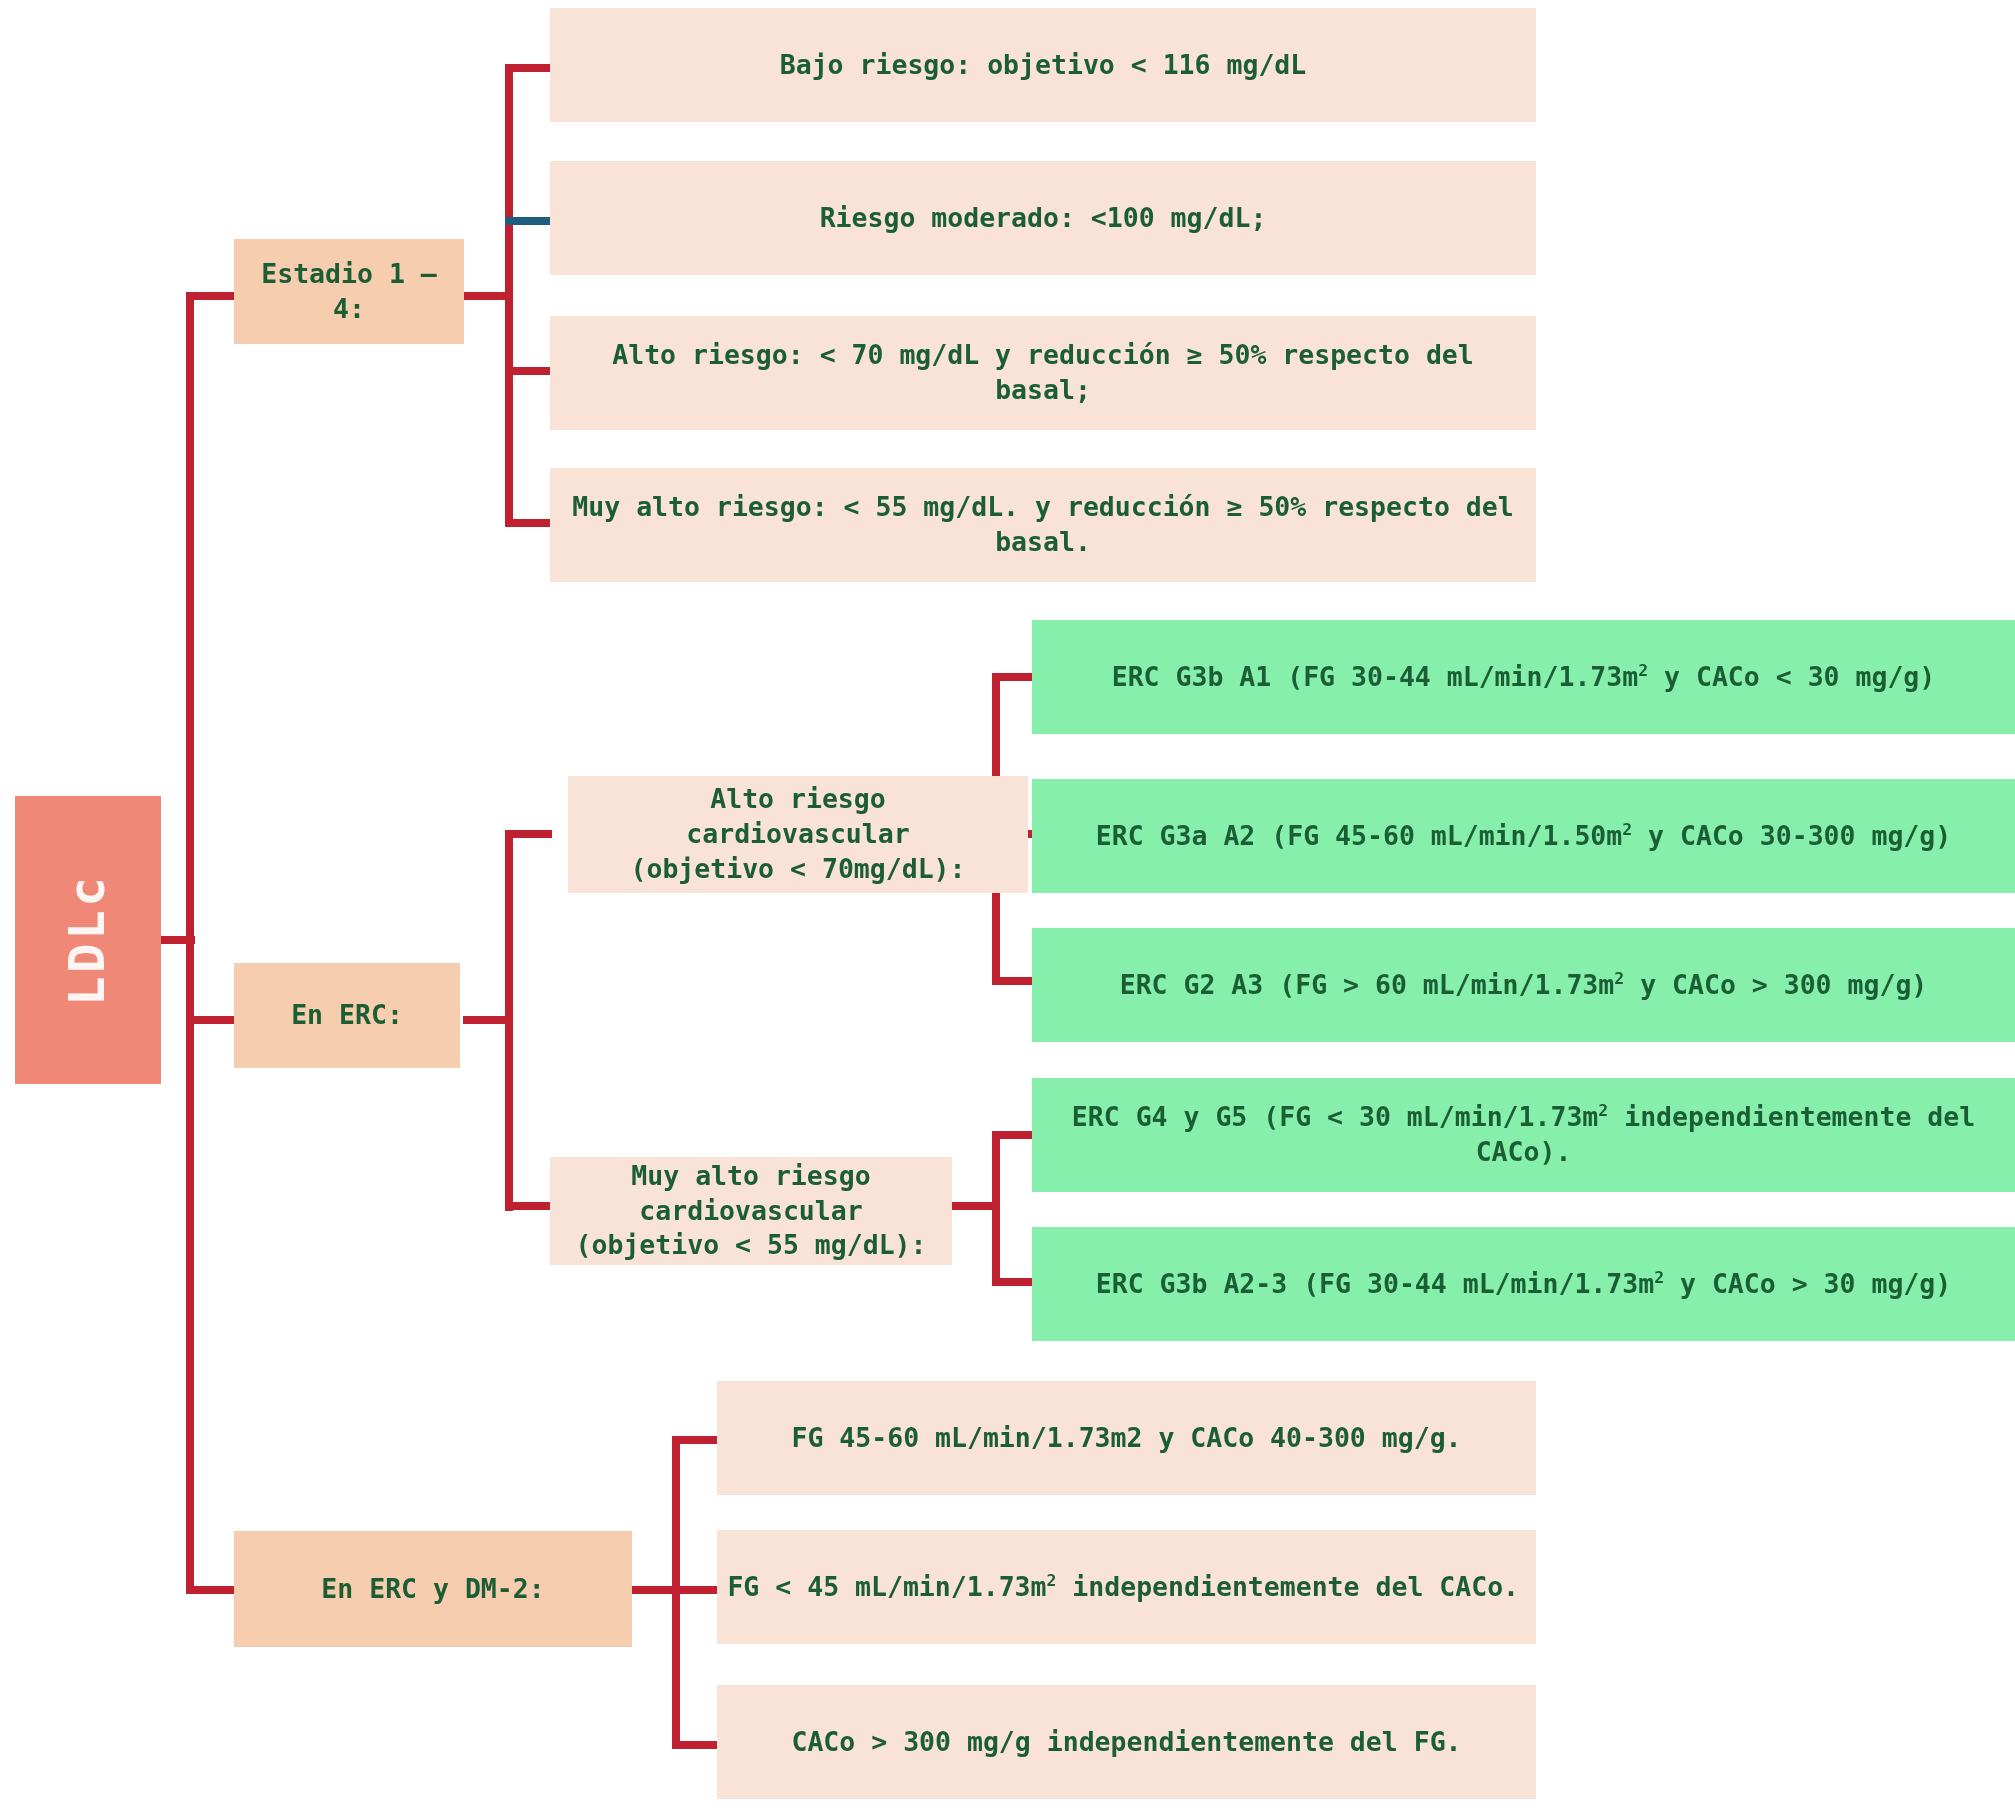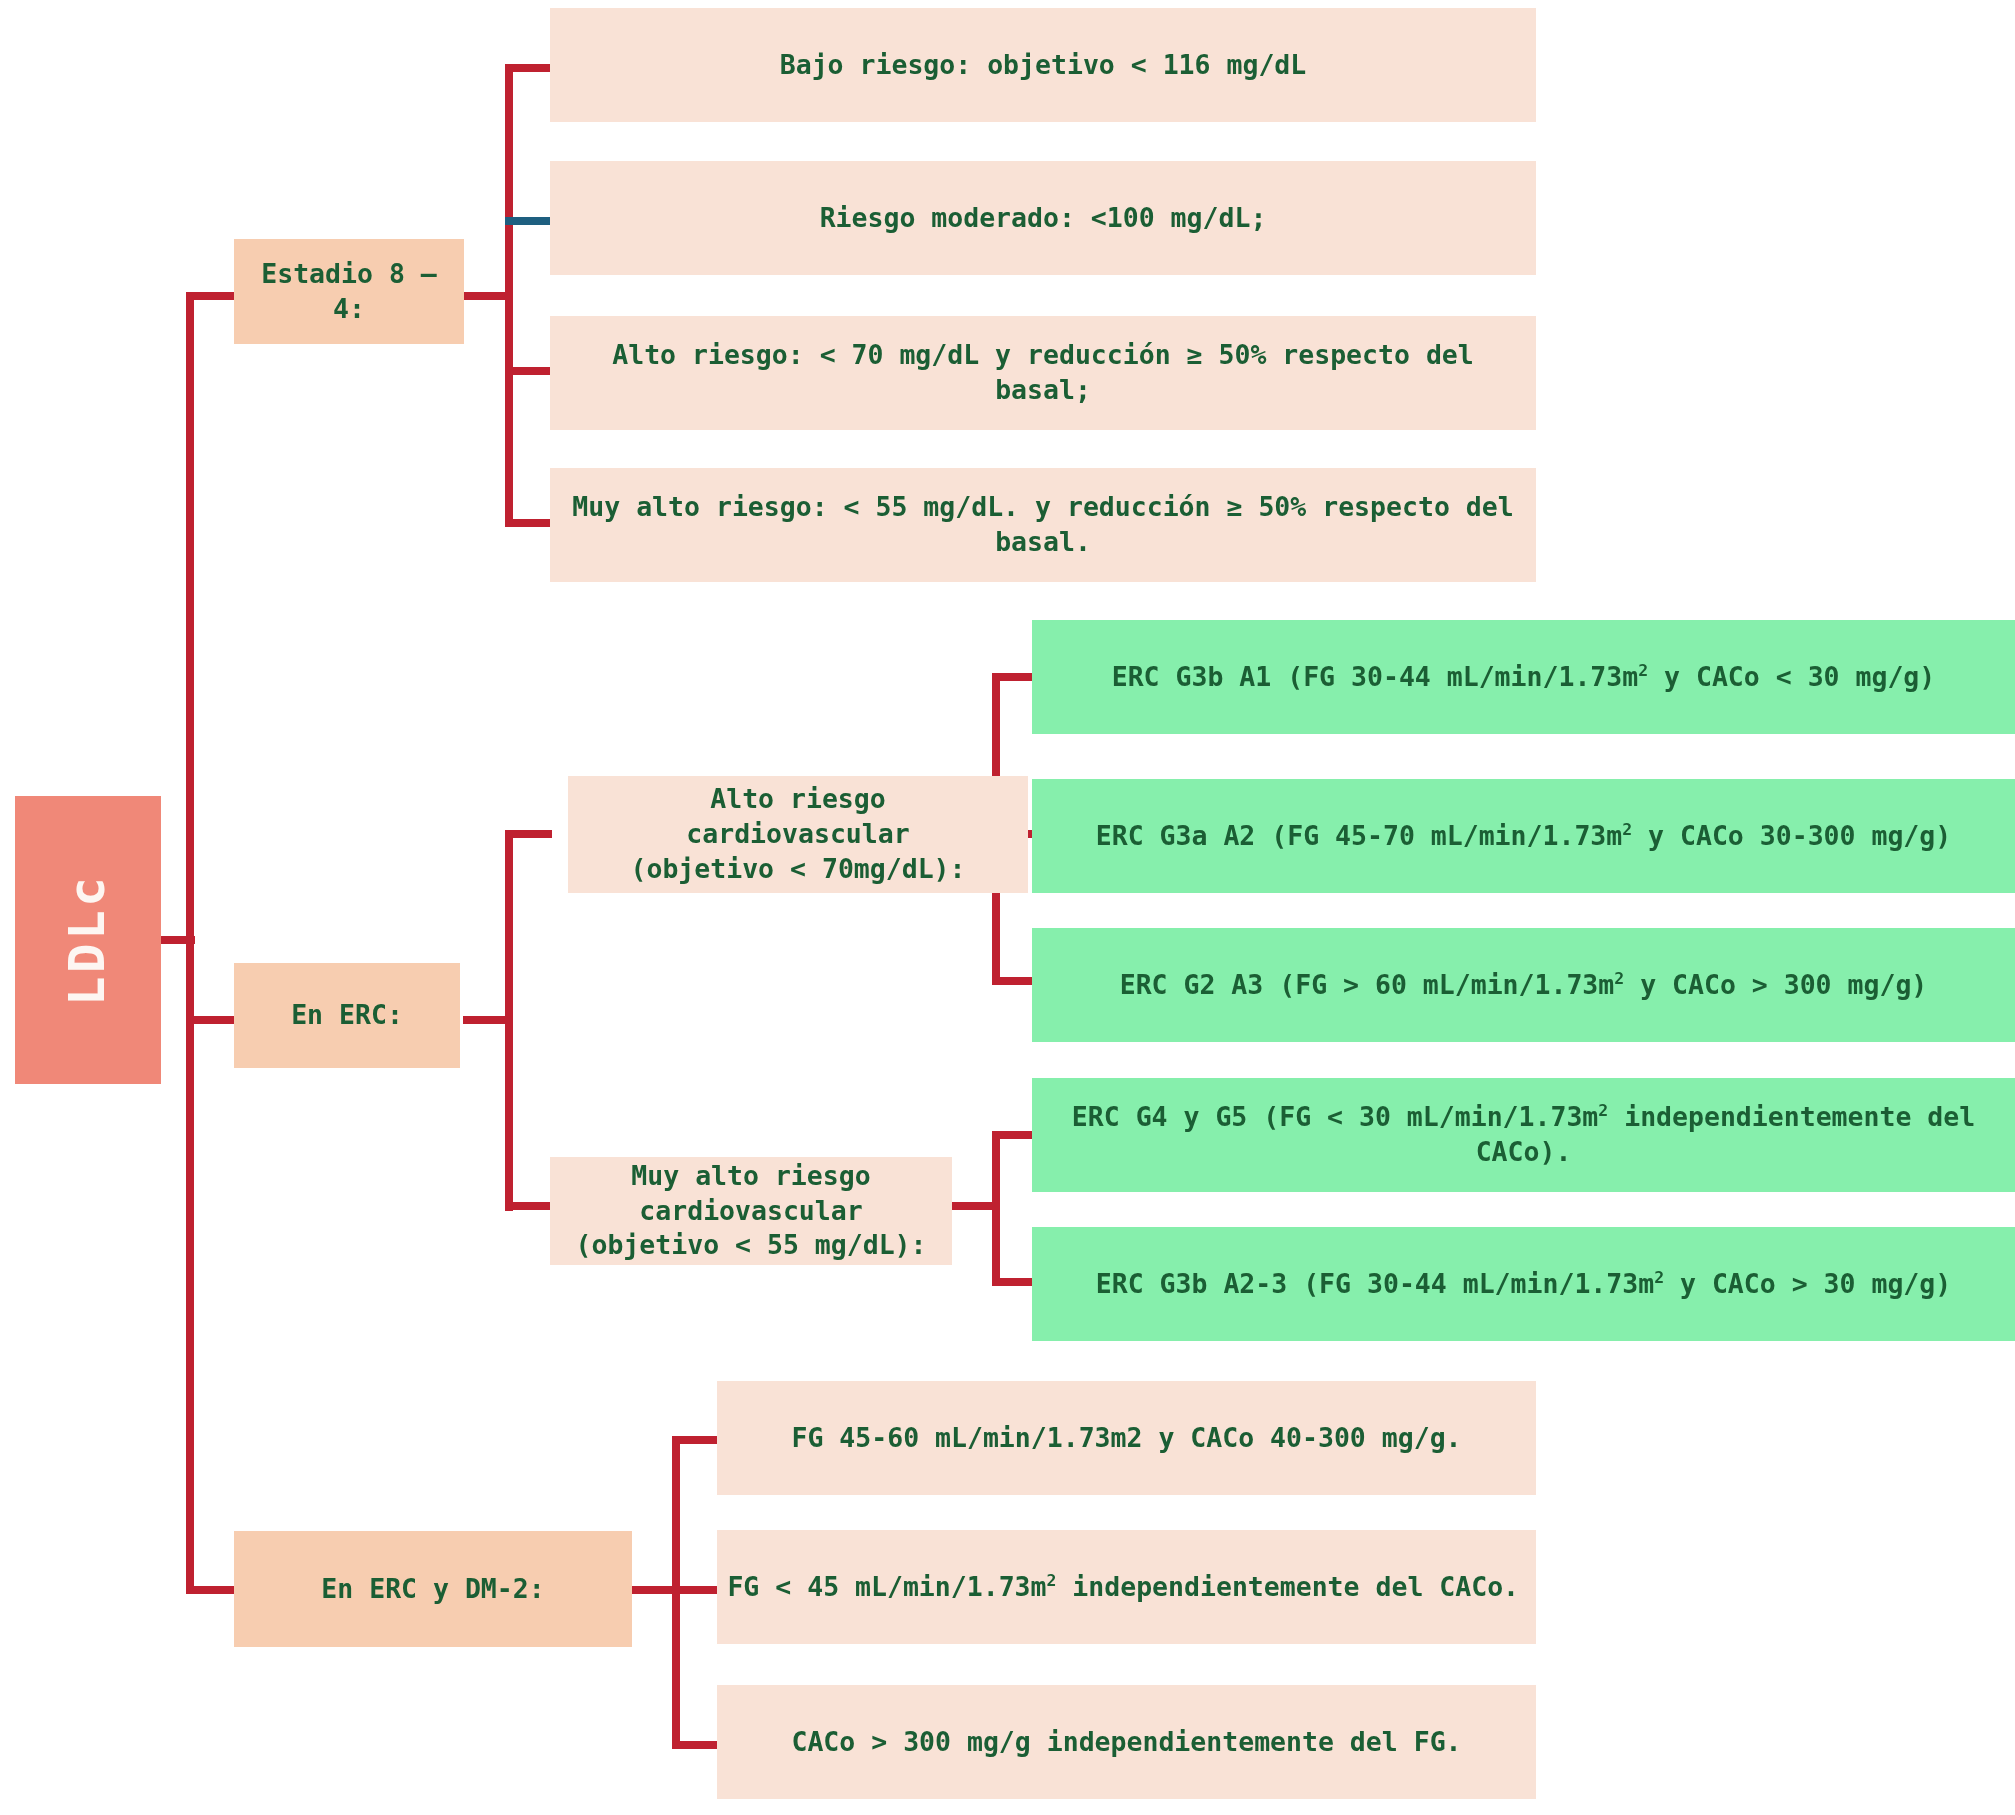--- a/index.html
+++ b/index.html
@@ -115,21 +115,21 @@
   <div class="conn" style="left:992px; top:1278px; width:46px; height:8.4px;"></div>
 
   <div class="conn" style="left:630px; top:1586px; width:49px; height:8.4px;"></div>
   <div class="conn" style="left:672px; top:1436px; width:8.4px; height:313px;"></div>
   <div class="conn" style="left:672px; top:1436px; width:47px; height:8.4px;"></div>
   <div class="conn" style="left:672px; top:1586px; width:47px; height:8.4px;"></div>
   <div class="conn" style="left:672px; top:1741px; width:47px; height:8.4px;"></div>
 
   <div class="node root-node" style="left:14.5px; top:796px; width:146px; height:288px;">LDLc</div>
 
-  <div class="node lvl1" style="left:234px; top:239px; width:230px; height:105px;">Estadio 8 –
+  <div class="node lvl1" style="left:234px; top:239px; width:230px; height:105px;">Estadio 1 –
 4:</div>
 
   <div class="node lvl1" style="left:234px; top:963px; width:226px; height:105px;">En ERC:</div>
 
   <div class="node lvl1" style="left:234px; top:1531px; width:398px; height:116px;">En ERC y DM-2:</div>
 
   <div class="node leaf-pink" style="left:550px; top:8.4px; width:986px; height:114px;">Bajo riesgo: objetivo &lt; 116 mg/dL</div>
 
   <div class="node leaf-pink" style="left:550px; top:161px; width:986px; height:114px;">Riesgo moderado: &lt;100 mg/dL;</div>
 
@@ -143,21 +143,21 @@
 
   <div class="node lvl2-pink" style="left:550px; top:1157px; width:402px; height:108px;">Muy alto riesgo
 cardiovascular
 (objetivo &lt; 55 mg/dL):</div>
 
   <div class="node leaf-yellow" style="left:1032px; top:620px; width:983px; height:114px;">
     <span><span>ERC G3b A1 (FG 30-44 mL/min/1.73m</span><sup>2</sup><span> y CACo &lt; 30 mg/g)</span></span>
   </div>
 
   <div class="node leaf-yellow" style="left:1032px; top:779px; width:983px; height:114px;">
-    <span><span>ERC G3a A2 (FG 45-70 mL/min/1.73m</span><sup>2</sup><span> y CACo 30-300 mg/g)</span></span>
+    <span><span>ERC G3a A2 (FG 45-60 mL/min/1.50m</span><sup>2</sup><span> y CACo 30-300 mg/g)</span></span>
   </div>
 
   <div class="node leaf-yellow" style="left:1032px; top:928px; width:983px; height:114px;">
     <span><span>ERC G2 A3 (FG &gt; 60 mL/min/1.73m</span><sup>2</sup><span> y CACo &gt; 300 mg/g)</span></span>
   </div>
 
   <div class="node leaf-yellow" style="left:1032px; top:1078px; width:983px; height:114px;">
     <span><span>ERC G4 y G5 (FG &lt; 30 mL/min/1.73m</span><sup>2</sup><span> independientemente del CACo).</span></span>
   </div>
 

